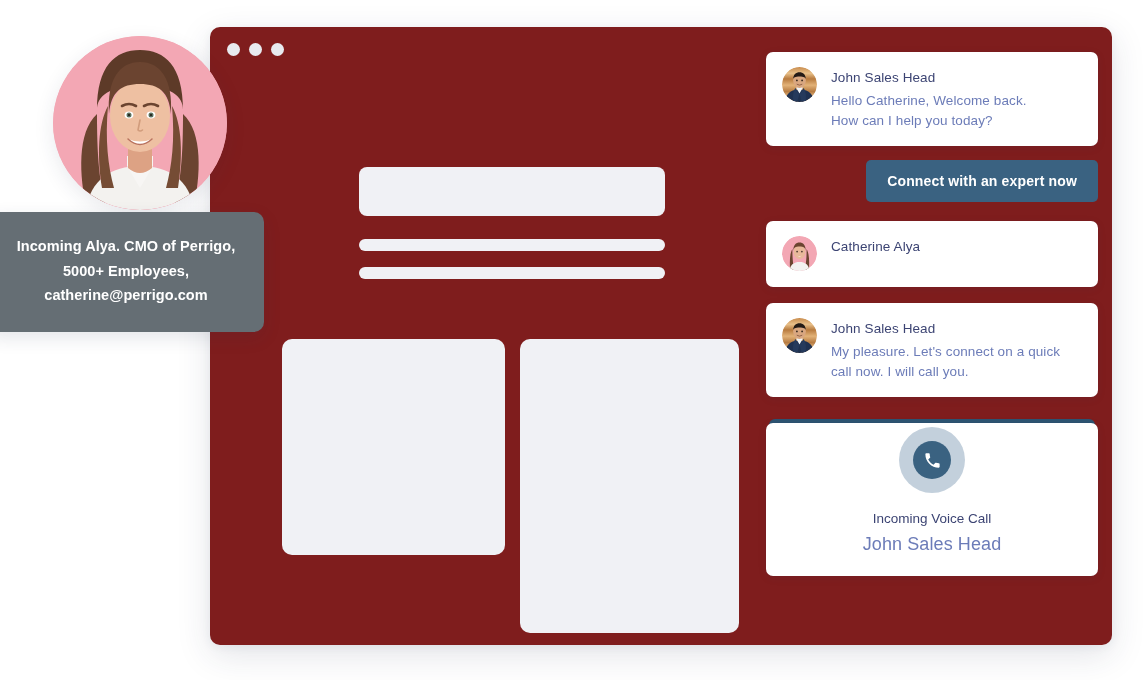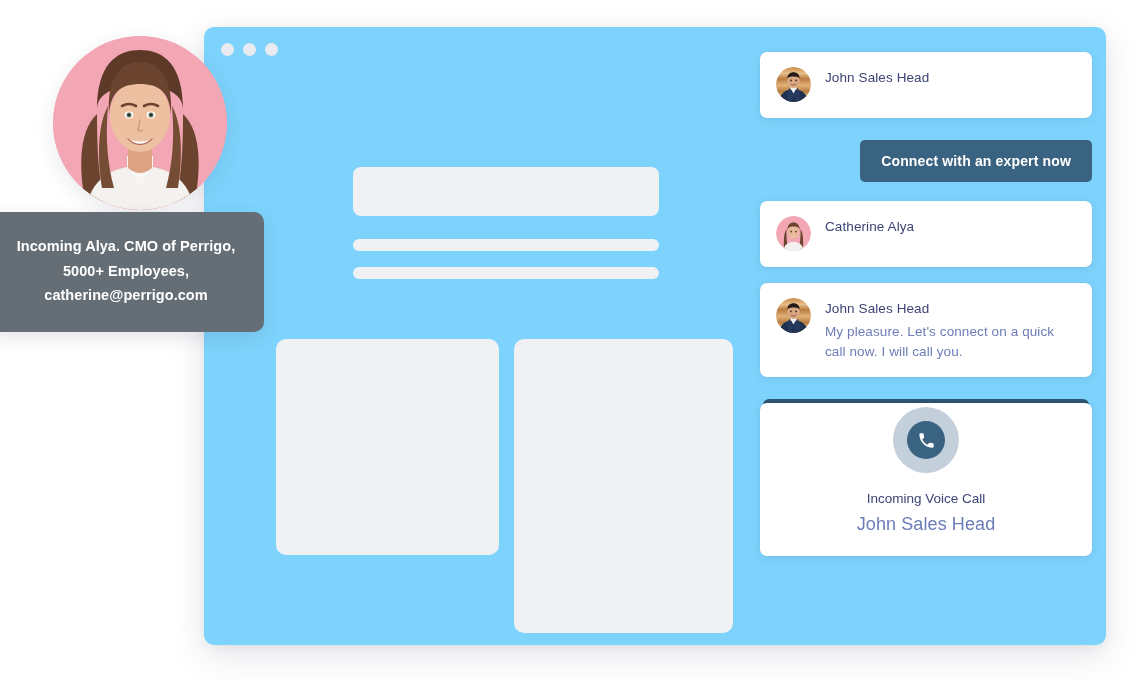--- a/index.html
+++ b/index.html
@@ -19,25 +19,25 @@
   #stage {
     position: relative;
     width: 1144px;
     height: 680px;
     background: #ffffff;
   }
 
   
   .app-window {
     position: absolute;
-    left: 204px;
+    left: 210px;
     top: 27px;
     width: 902px;
     height: 618px;
-    background: #7dd3fc;
+    background: #7f1d1d;
     border-radius: 10px;
     box-shadow: 0 10px 34px rgba(40, 50, 80, 0.13),
                 0 2px 10px rgba(40, 50, 80, 0.06);
     overflow: hidden;
   }
 
   .window-chrome {
     position: absolute;
     left: 0; top: 0;
     width: 100%;
@@ -120,21 +120,21 @@
     color: #6c7cb8;
     line-height: 19.5px;
     letter-spacing: 0.1px;
     max-width: 240px;
   }
 
   
   .cta-row {
     display: flex;
     justify-content: flex-end;
-    margin: 22px 0 19px 0;
+    margin: 14px 0 19px 0;
   }
   .cta-button {
     background: #3a6281;
     color: #ffffff;
     border: none;
     border-radius: 5px;
     font-family: "Liberation Sans", sans-serif;
     font-size: 14px;
     font-weight: bold;
     letter-spacing: 0.15px;
@@ -290,20 +290,24 @@
               <ellipse cx="17.5" cy="13.6" rx="6.4" ry="7.4" fill="#d9a780"></ellipse>
               <path d="M11.1 12.8 C11.1 7.4 14 5.2 17.5 5.2 C21 5.2 23.9 7.4 23.9 12.8 C23.9 10.6 21.6 9.6 17.5 9.6 C13.4 9.6 11.1 10.6 11.1 12.8 Z" fill="#241b16"></path>
               <ellipse cx="14.9" cy="13.4" rx="0.85" ry="0.95" fill="#2d2219"></ellipse>
               <ellipse cx="20.1" cy="13.4" rx="0.85" ry="0.95" fill="#2d2219"></ellipse>
               <path d="M15.1 17.4 Q17.5 19.1 19.9 17.4" stroke="#8c5d44" stroke-width="0.9" fill="none" stroke-linecap="round"></path>
             </g>
           </svg>
         </div>
         <div class="msg-body">
           <div class="msg-name">John Sales Head</div>
+          <div class="msg-text">
+            <span>Hello Catherine, Welcome back.</span><br>
+            <span>How can I help you today?</span>
+          </div>
         </div>
       </div>
 
       <div class="cta-row">
         <button class="cta-button">Connect with an expert now</button>
       </div>
 
       <div class="chat-card">
         <div class="avatar">
           <svg width="35" height="35" viewBox="0 0 35 35">

